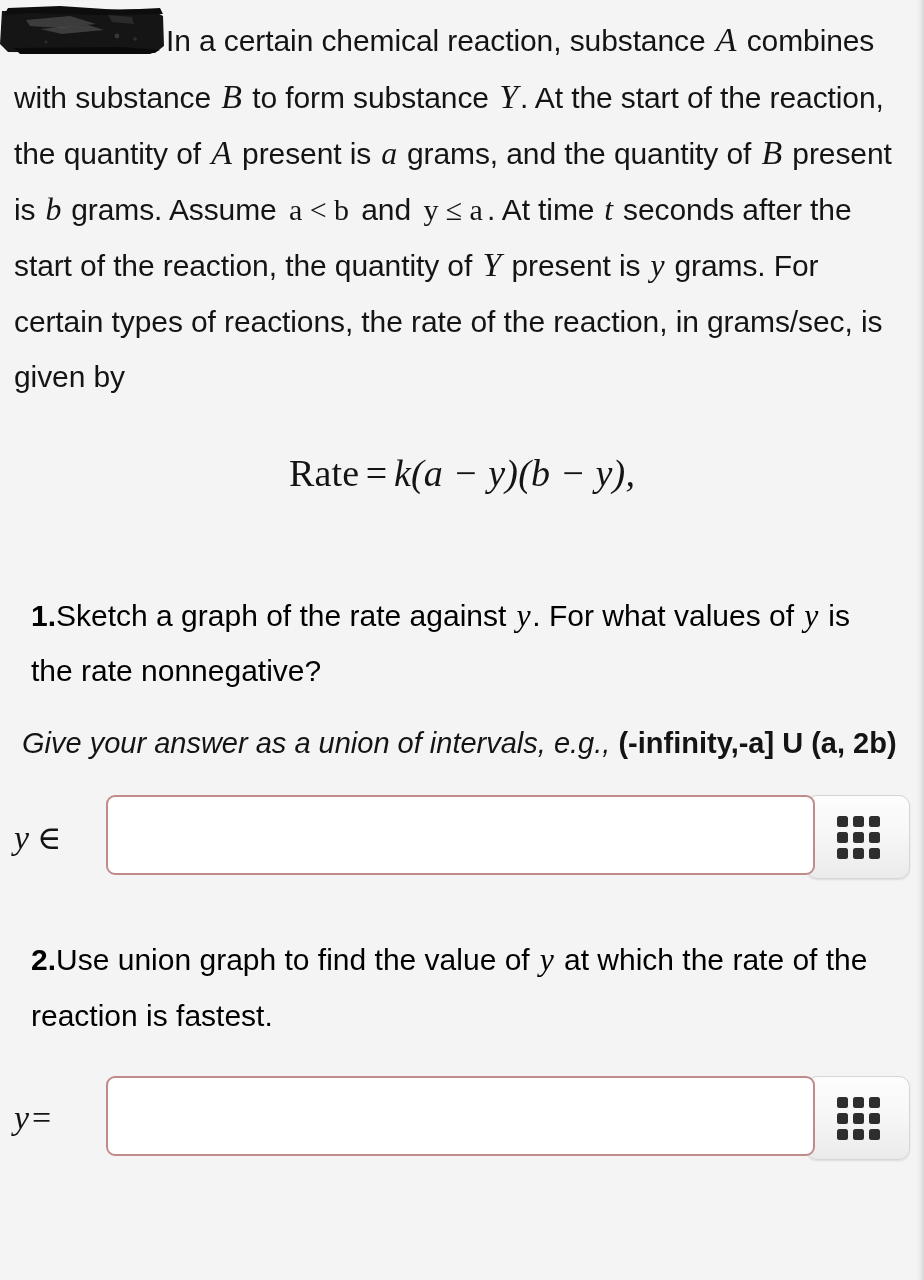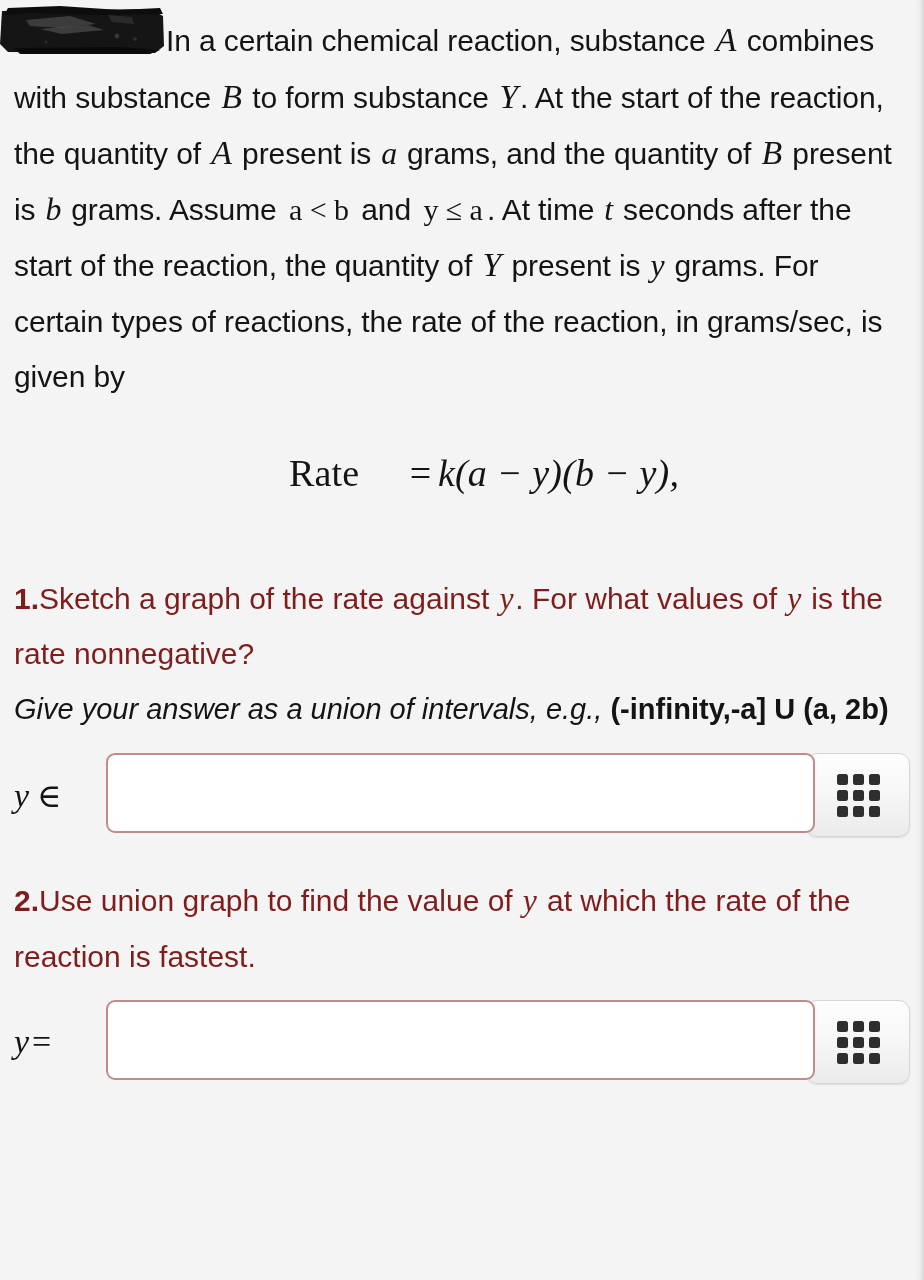--- a/index.html
+++ b/index.html
@@ -81,38 +81,38 @@
     padding-bottom: 40px;
   }
   .equation {
     display: inline-block;
     font-family: "Liberation Serif", "DejaVu Serif", serif;
     font-size: 38px;
     color: #141414;
     letter-spacing: 0.2px;
     white-space: nowrap;
   }
-  .equation .rm { font-style: normal; margin-left: 44px; }
+  .equation .rm { font-style: normal; }
   .equation .it { font-style: italic; }
   .equation .sp { padding: 0 0.17em; }
 
   
   .qtext {
     font-size: 30px;
     line-height: 55.5px;
-    color: #7f1d1d;
-    margin: 0;
+    color: #000000;
+    margin: 17px;
   }
   .qnum { font-weight: bold; }
   .hint {
     font-size: 29px;
     line-height: 55.5px;
     font-style: italic;
     color: #141414;
-    margin: 0;
+    margin: 8px;
   }
   .hint b { font-style: normal; font-weight: bold; }
 
   .gap-sm { height: 36px; }
   .gap-xs { height: 16px; }
 
   
   .answer-row {
     display: flex;
     align-items: center;

